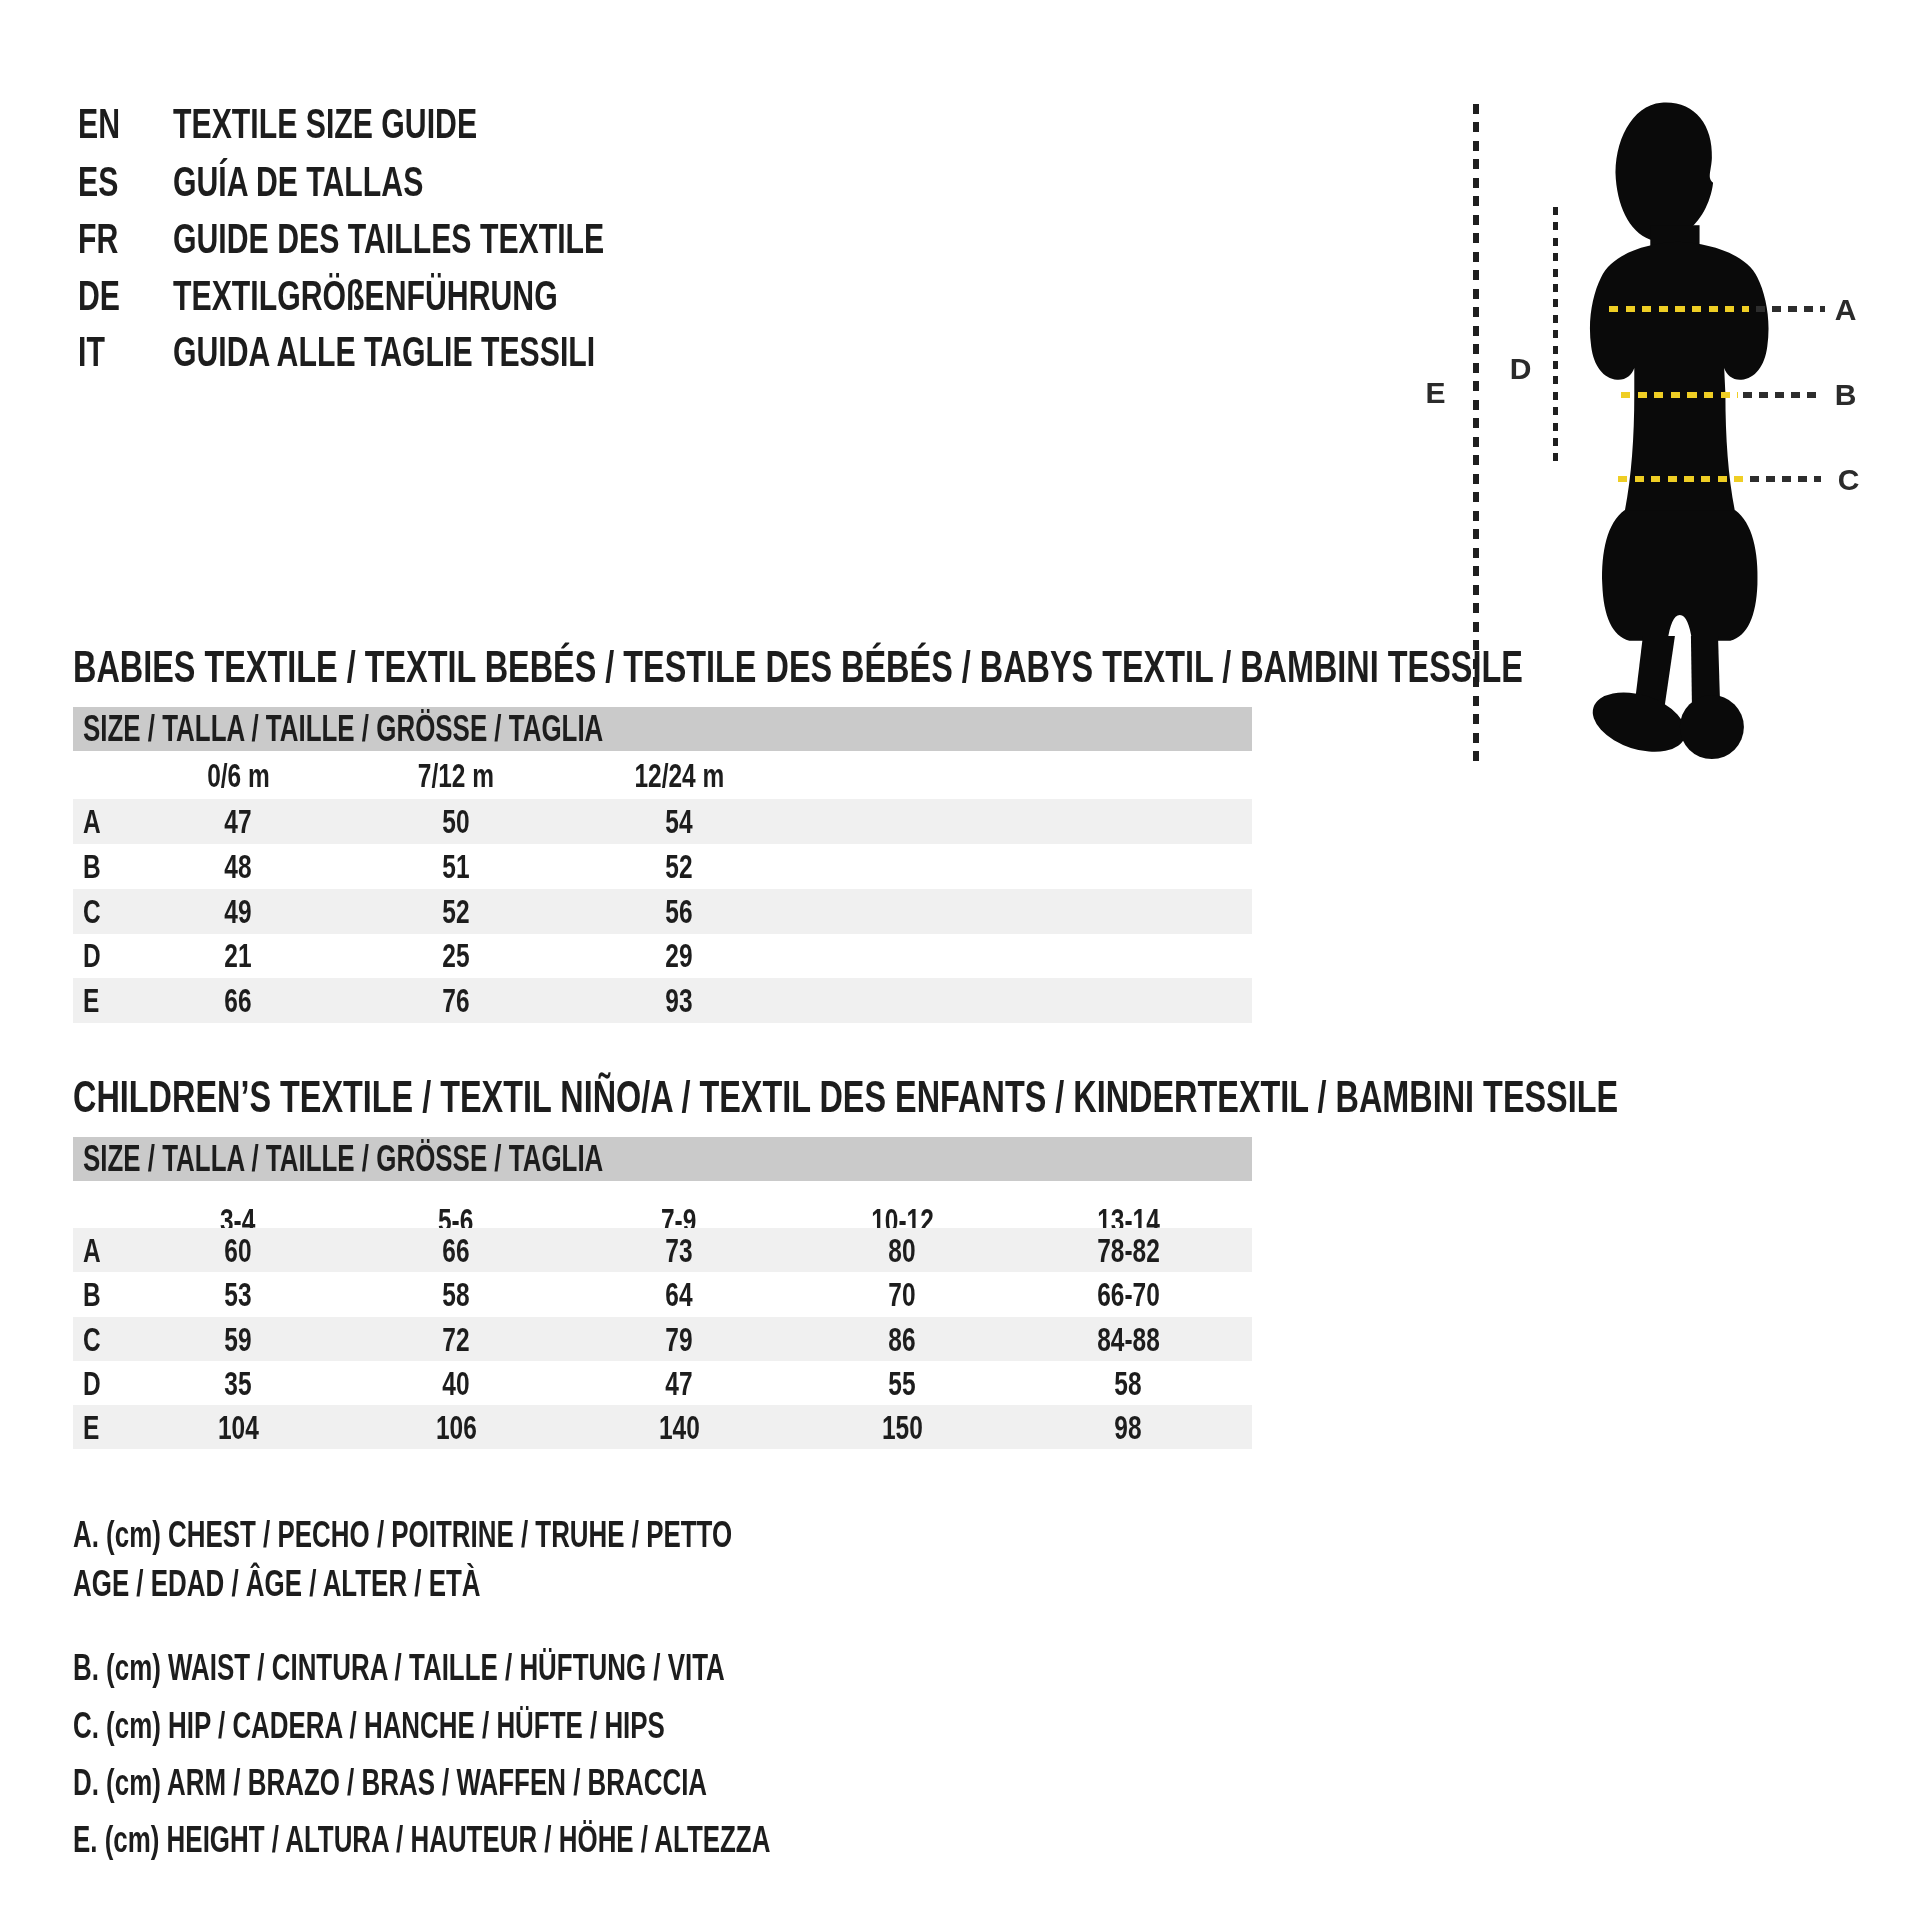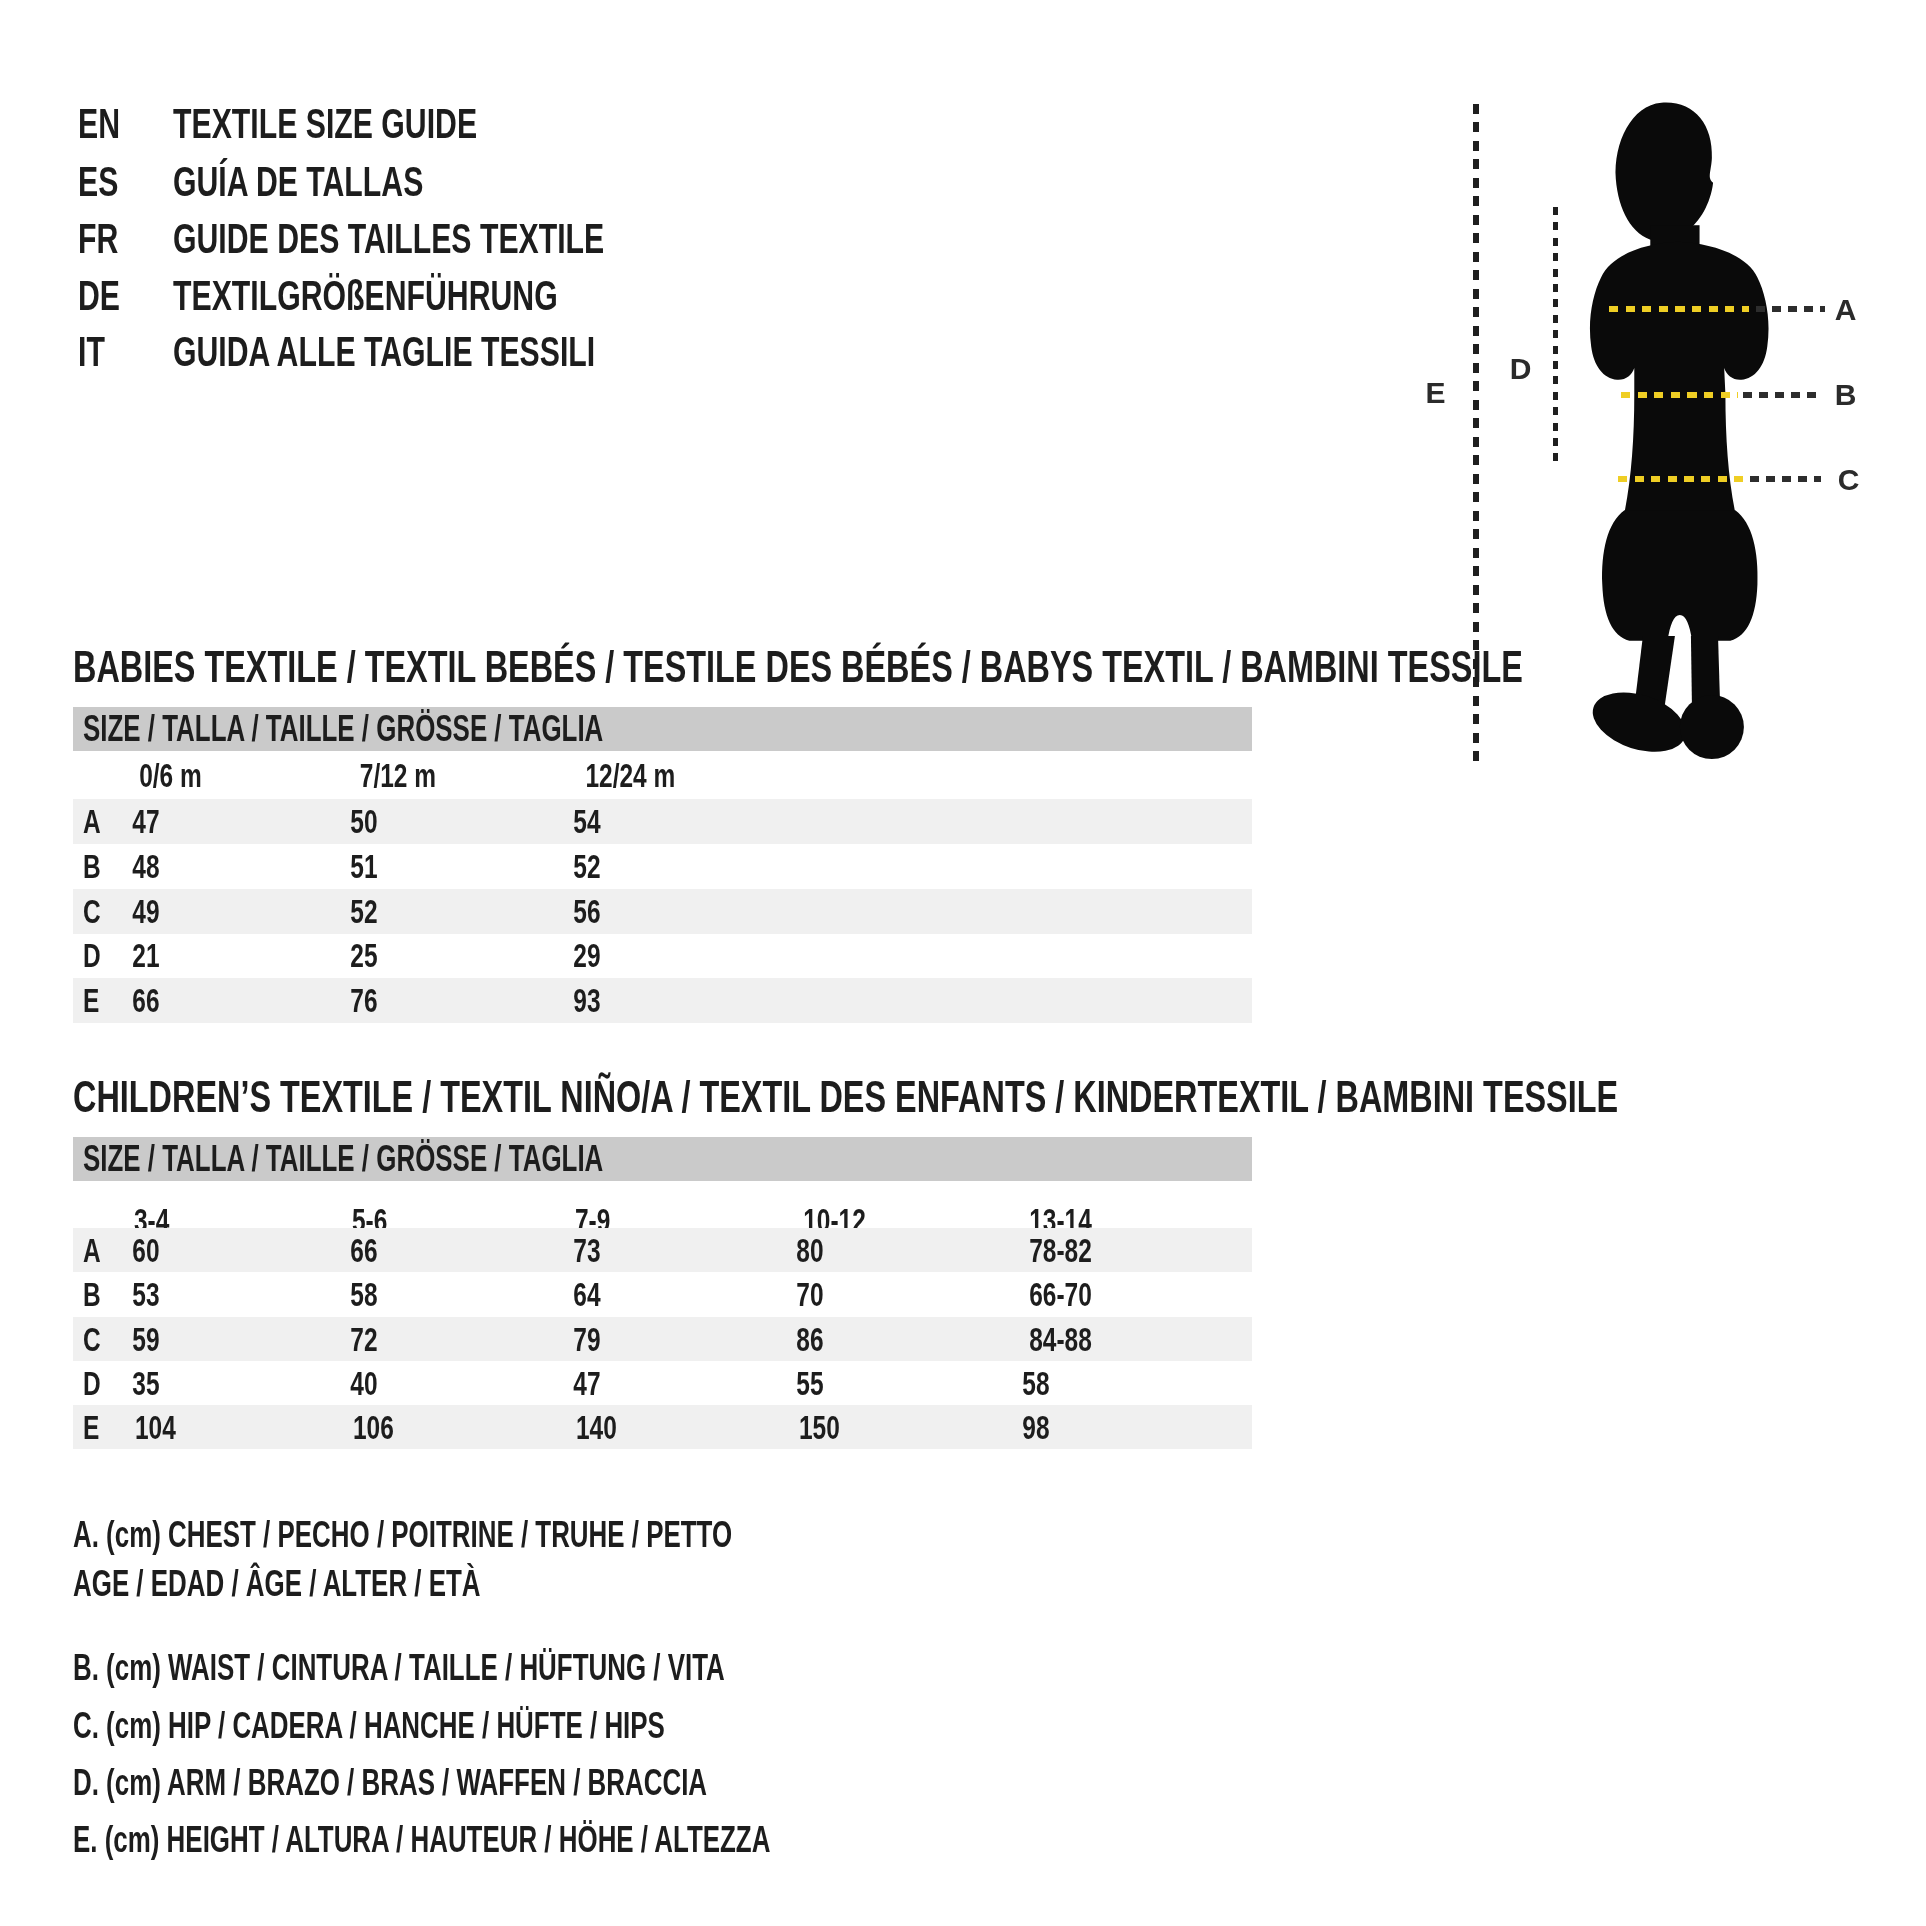--- a/index.html
+++ b/index.html
@@ -23,21 +23,21 @@
 
   
   .size-bar{position:absolute;left:73px;width:1179px;height:44px;background:#cacaca;}
   .size-bar-text{position:absolute;left:10px;top:0;height:44px;line-height:44px;font-size:36px;}
 
   
   .t-row{position:absolute;left:73px;width:1179px;}
   .t-row.stripe{background:#f0f0f0;}
   .t-cell{position:absolute;top:0;height:100%;font-size:34px;}
   .t-label{left:10px;}
-  .t-val{width:222px;}
+  .t-val{width:222px;text-align:center;}
   .c0{left:54px;} .c1{left:272px;} .c2{left:495px;} .c3{left:718px;} .c4{left:944px;}
   .row73{height:45px;line-height:45px;}
   .row72{height:44px;line-height:44px;}
   .hdr76{height:47px;line-height:47px;background:transparent;}
 
   
   .legend-line{position:absolute;left:73px;height:38px;line-height:38px;font-size:36px;}
 
   
   .silhouette-wrap{position:absolute;left:1570px;top:99px;width:216px;height:665px;}

